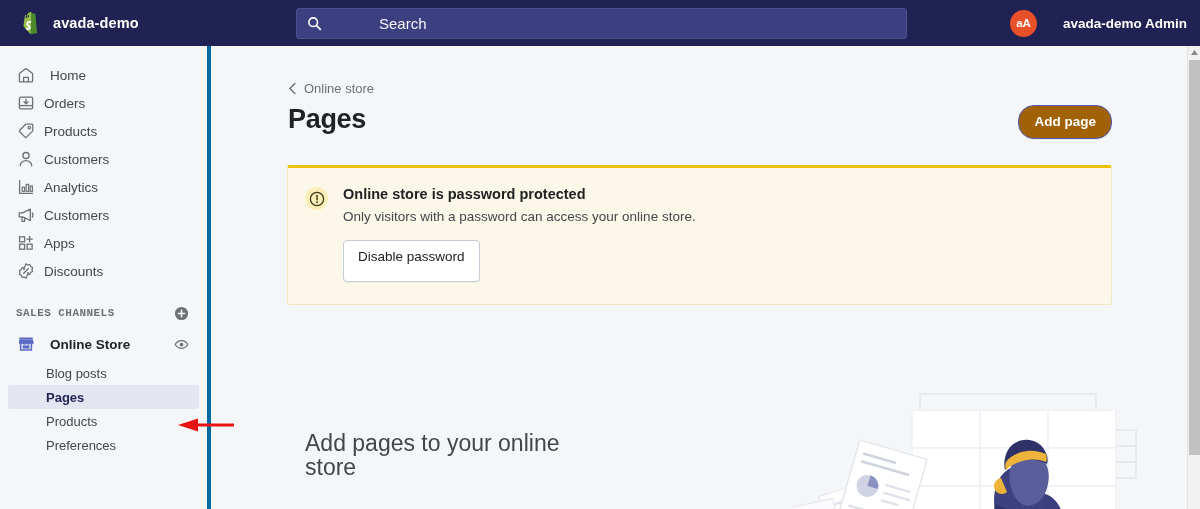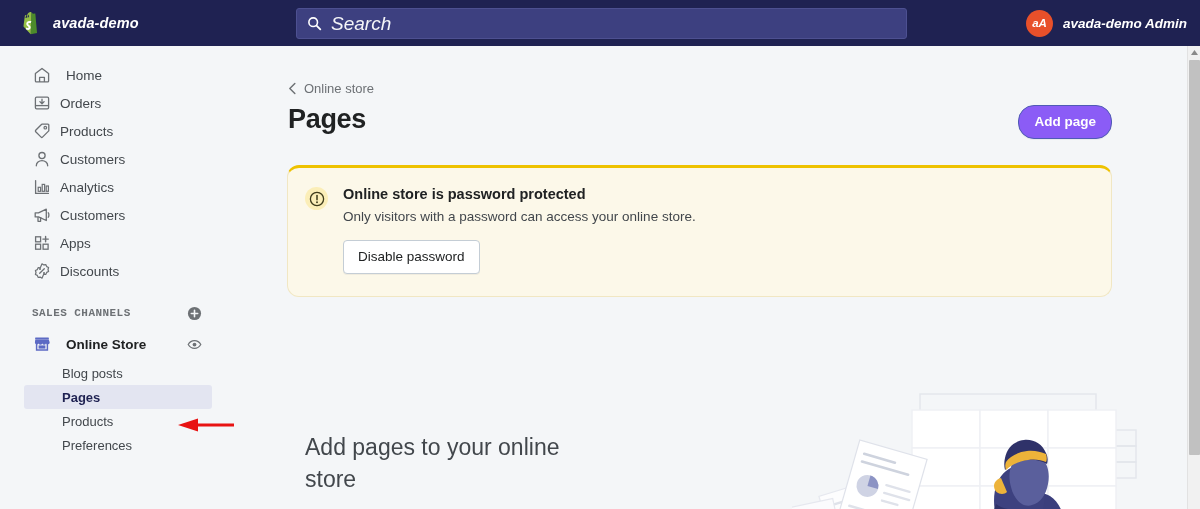--- a/index.html
+++ b/index.html
@@ -8,21 +8,21 @@
     overflow: hidden;
     font-family: "Liberation Sans", sans-serif;
     background: #f4f6f8;
   }
 
   
   .topbar {
     position: absolute; top: 0; left: 0;
     width: 1200px; height: 46px;
     background: #1f2252;
-    display: flex; align-items: center; font-style: italic;
+    display: flex; align-items: center;
   }
   .brand {
     width: 211px; height: 46px;
     display: flex; align-items: center; gap: 11px;
     padding-left: 16px;
   }
   .shopify-logo { width: 26px; height: 28px; flex: 0 0 auto; display: block; }
   .brand-name {
     color: #ffffff; font-size: 14.5px; font-weight: bold;
     letter-spacing: .1px; white-space: nowrap;
@@ -33,40 +33,40 @@
   }
   .searchbox {
     width: 100%; height: 100%;
     background: #3d4080;
     border: 1px solid #4d5091;
     border-radius: 3px;
     display: flex; align-items: center;
     padding-left: 10px; gap: 9px;
   }
   .search-icon { width: 15px; height: 15px; flex: 0 0 auto; display: block; }
-  .search-ph { color: #ffffff; font-size: 19px; opacity: .95; }
+  .search-ph { color: #ffffff; font-size: 15px; opacity: .95; margin-left: 48px; }
   .userbox {
     position: absolute; right: 13px; top: 0; height: 46px;
-    display: flex; align-items: center; gap: 10px;
+    display: flex; align-items: center; gap: 26px;
   }
   .avatar {
     width: 27px; height: 27px; border-radius: 50%;
     background: #e8502a;
     color: #fff; font-size: 11.5px; font-weight: bold;
     display: flex; align-items: center; justify-content: center;
     letter-spacing: -.2px;
   }
   .username { color: #fff; font-size: 13.5px; font-weight: bold; white-space: nowrap; }
 
   
   .sidebar {
-    position: absolute; top: 46px; left: 16px;
+    position: absolute; top: 46px; left: 0;
     width: 211px; height: 463px;
     background: #f4f6f8;
-    border-right: 7px solid #0369a1;
+    border-right: 4px solid #0369a1;
     overflow: hidden;
   }
   .nav-item {
     height: 28px; margin: 0 8px;
     display: flex; align-items: center; gap: 14px;
     padding-left: 8px;
     border-radius: 3px;
   }
   .nav-group-top { margin-top: 15px; }
   .nav-item + .nav-item { margin-top: 0; gap: 8px; }
@@ -115,66 +115,66 @@
   }
   .bc-chevron { width: 9px; height: 13px; display: block; }
   .bc-text { font-size: 13px; color: #6d7175; }
   .page-title {
     position: absolute; left: 76px; top: 58px;
     font-size: 27px; color: #202223; font-weight: bold;
     letter-spacing: -.3px;
   }
   .add-page-btn {
     position: absolute; right: 76px; top: 59px;
-    background: #8b5cf6;
+    background: #a16207;
     border: 1px solid #4f5bb5;
     border-radius: 16px;
     color: #fff; font-size: 13.5px; font-weight: bold;
     padding: 8px 15px 9px 15px;
     box-shadow: 0 1px 0 rgba(22,29,37,.05);
   }
 
   
   .banner {
     position: absolute; left: 75px; top: 119px;
     width: 825px;
     background: #fcf8e9;
     border: 1px solid #f1e7c3;
     border-top: 3px solid #eec200;
-    border-radius: 12px;
+    border-radius: 3px;
     padding: 18px 20px 22px 17px;
     display: flex; gap: 15px;
   }
   .warn-badge {
     width: 23px; height: 23px; border-radius: 50%;
     background: #fbeeb8;
     display: flex; align-items: center; justify-content: center;
     flex: 0 0 auto; margin-top: 1px;
   }
   .banner-title {
     font-size: 14.5px; font-weight: bold; color: #202223;
     margin-bottom: 7px;
   }
   .banner-desc { font-size: 13.5px; color: #42474c; }
   .disable-btn {
     margin-top: 16px;
     background: #fff;
     border: 1px solid #c4cdd5;
     border-radius: 4px;
     color: #202223; font-size: 13.5px;
-    padding: 8px 14px 9px 14px;
+    padding: 8px 14px 17px 14px;
     box-shadow: 0 1px 0 rgba(22,29,37,.05);
   }
 
   
   .empty-heading {
     position: absolute; left: 93px; top: 385px;
     width: 290px;
     font-size: 23px; color: #42474c;
-    line-height: 32px;
+    line-height: 24px;
   }
   .empty-sub {
     position: absolute; left: 93px; top: 449px;
     width: 420px;
     font-size: 13.5px; color: #6d7175;
     line-height: 20px;
   }
   .illus {
     position: absolute; left: 580px; top: 340px;
     width: 400px; height: 175px;

